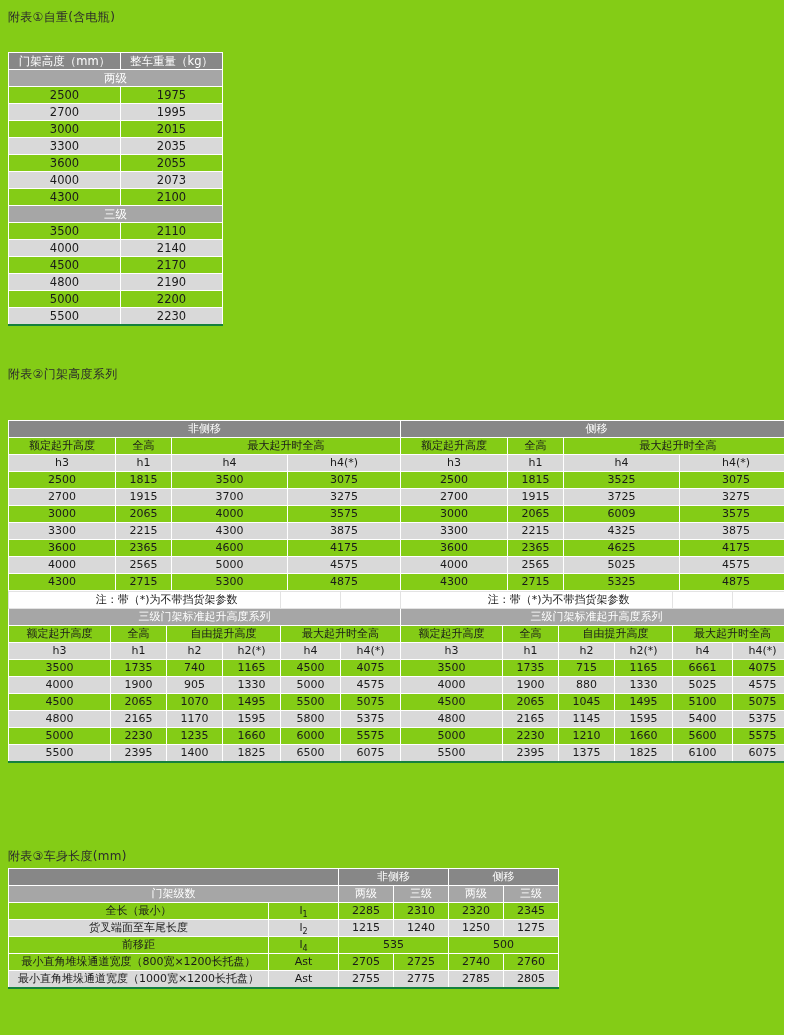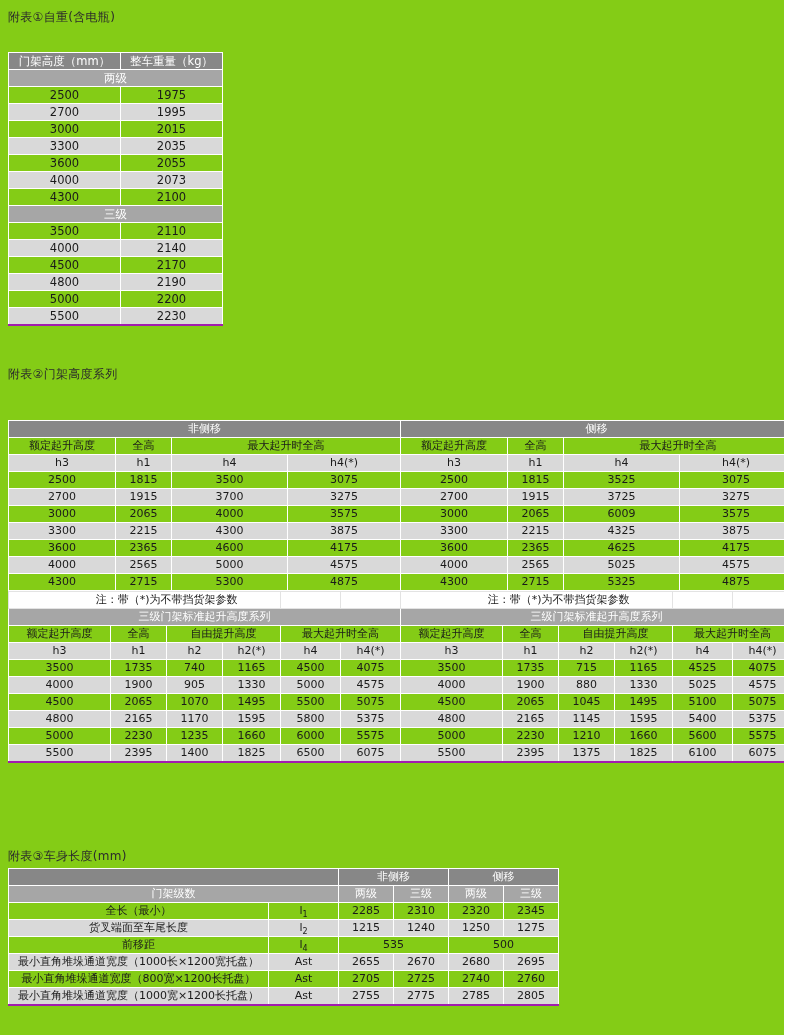--- a/index.html
+++ b/index.html
@@ -25,21 +25,21 @@
     height: 16px; line-height: 16px;
     text-align: center; vertical-align: middle;
     font-size: 11px; color: #1a1a1a;
     overflow: hidden; white-space: nowrap;
     padding: 0;
   }
   td.dark { background: #878787; color: #ffffff; }
   td.mid  { background: #a6a6a6; color: #ffffff; }
   td.sub  { background: #d9d9d9; }
   tr.alt td { background: #d9d9d9; }
-  .bottom-line { border-bottom: 2px solid #a21caf; }
+  .bottom-line { border-bottom: 2px solid #15803d; }
 
   #table1 { position: absolute; left: 8px; top: 52px; width: 214px; }
   #table1 td { font-size: 11.5px; }
 
   #t2wrap { position: absolute; left: 8px; top: 420px; width: 784px; }
   #table2a, #table2b { width: 784px; }
 
   .note-row td { border-color: #e3e3e3; background:#fff;padding-left:44px; }
 
   #table3 { position: absolute; left: 8px; top: 868px; width: 550px; }
@@ -299,21 +299,21 @@
             <td>3500</td>
             <td>1735</td>
             <td>740</td>
             <td>1165</td>
             <td>4500</td>
             <td>4075</td>
             <td>3500</td>
             <td>1735</td>
             <td>715</td>
             <td>1165</td>
-            <td>4525</td>
+            <td>6661</td>
             <td>4075</td>
           </tr>
           <tr class="alt">
             <td>4000</td>
             <td>1900</td>
             <td>905</td>
             <td>1330</td>
             <td>5000</td>
             <td>4575</td>
             <td>4000</td>
@@ -422,28 +422,20 @@
         <td>1240</td>
         <td>1250</td>
         <td>1275</td>
       </tr>
       <tr>
         <td>前移距</td>
         <td><span>l</span><sub>4</sub></td>
         <td colspan="2">535</td>
         <td colspan="2">500</td>
       </tr>
-      <tr class="alt">
-        <td>最小直角堆垛通道宽度（1000长×1200宽托盘）</td>
-        <td><span>Ast</span><sub></sub></td>
-        <td>2655</td>
-        <td>2670</td>
-        <td>2680</td>
-        <td>2695</td>
-      </tr>
       <tr>
         <td>最小直角堆垛通道宽度（800宽×1200长托盘）</td>
         <td><span>Ast</span><sub></sub></td>
         <td>2705</td>
         <td>2725</td>
         <td>2740</td>
         <td>2760</td>
       </tr>
       <tr class="alt">
         <td>最小直角堆垛通道宽度（1000宽×1200长托盘）</td>

